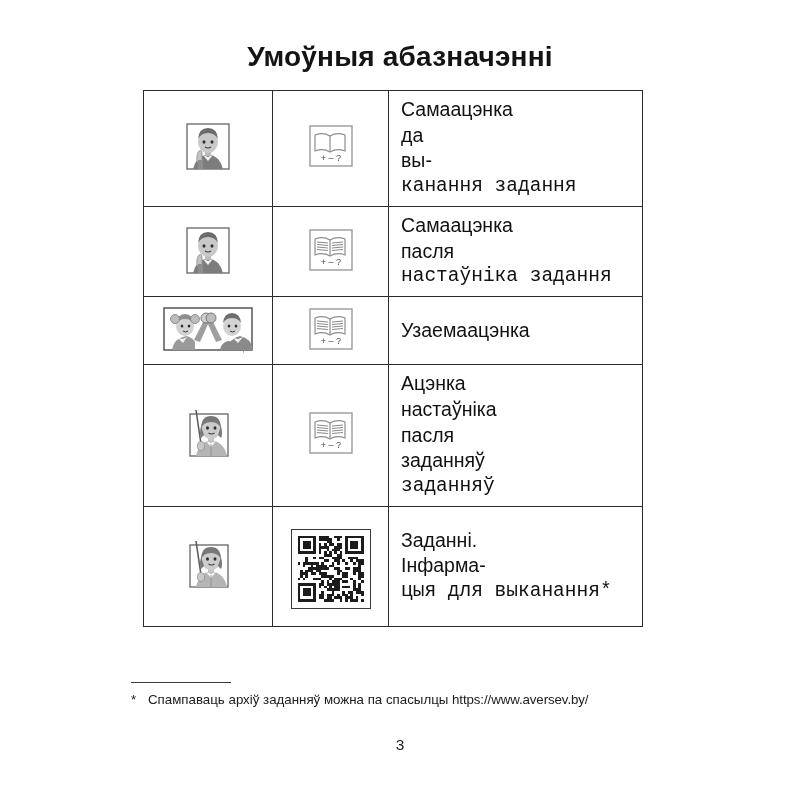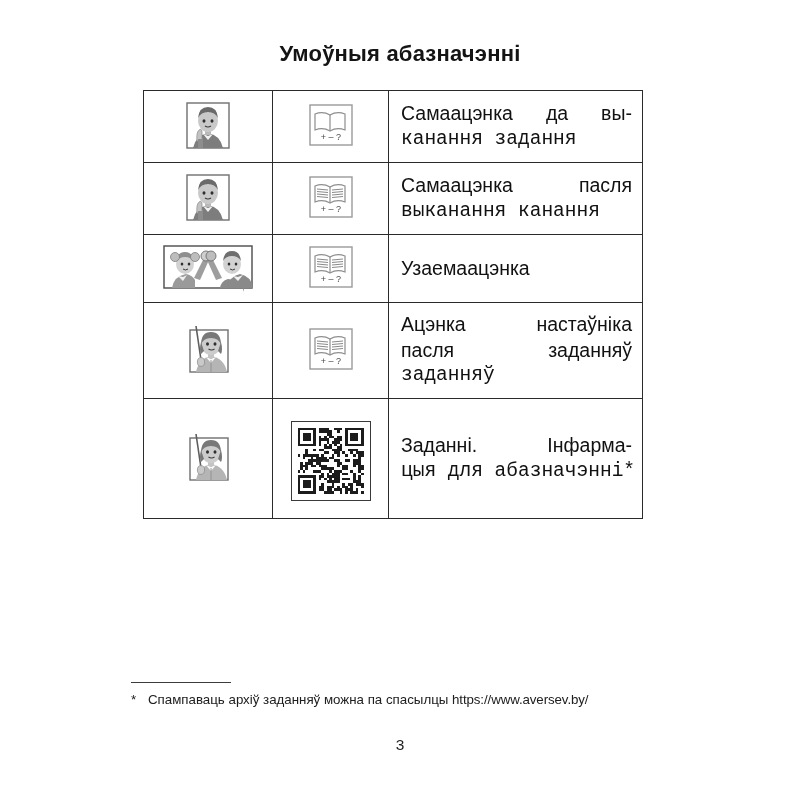--- a/index.html
+++ b/index.html
@@ -16,21 +16,21 @@
     overflow: hidden;
   }
 
   
   .page-title {
     position: absolute;
     left: 0;
     top: 41px;
     width: 800px;
     text-align: center;
-    font-size: 22px;
+    font-size: 28px;
     font-weight: bold;
     letter-spacing: 0.2px;
     color: #141414;
   }
 
   
   .legend-table {
     position: absolute;
     left: 143px;
     top: 90px;
@@ -53,20 +53,21 @@
 
   .label-cell {
     padding: 6px 10px 6px 12px;
     font-size: 19.5px;
     line-height: 1.32;
     color: #111111;
   }
   .label-cell .ln {
     display: block;
     white-space: nowrap;
+    flex-direction: column;
   }
   .label-cell.justify .ln {
     display: flex;
     justify-content: space-between;
   }
   .label-cell.justify .ln.last {
     display: block;
     font-family: Liberation Mono, monospace;
   }
 
@@ -239,21 +240,21 @@
           <text x="23" y="37" text-anchor="middle" font-family="Liberation Sans, sans-serif" font-size="9" fill="#4a4a4a">+ – ?</text>
         </svg>
       </span>
     </td>
     <td>
       <div class="label-cell justify">
         <span class="ln">
           <span>Самаацэнка</span>
           <span>пасля</span>
         </span>
-        <span class="ln last">выканання канання</span>
+        <span class="ln last">настаўніка задання</span>
       </div>
     </td>
   </tr>
 
   <tr style="height:68px;">
     <td class="cell-center">
       <span class="person-frame">
         <svg width="92" height="50" viewBox="0 0 92 50">
           <rect x="2" y="4" width="88" height="42" fill="#ffffff" stroke="#4a4a4a" stroke-width="1.4"></rect>
 
@@ -1024,21 +1025,21 @@
               <i class="qr-on"></i>
             </span>
       </span>
     </td>
     <td>
       <div class="label-cell justify">
         <span class="ln">
           <span>Заданні.</span>
           <span>Інфарма-</span>
         </span>
-        <span class="ln last">цыя для абазначэнні*</span>
+        <span class="ln last">цыя для выканання*</span>
       </div>
     </td>
   </tr>
 
   </tbody>
 </table>
 
 <div class="footnote-rule"></div>
 <div class="footnote">
   <div class="fn-row">

